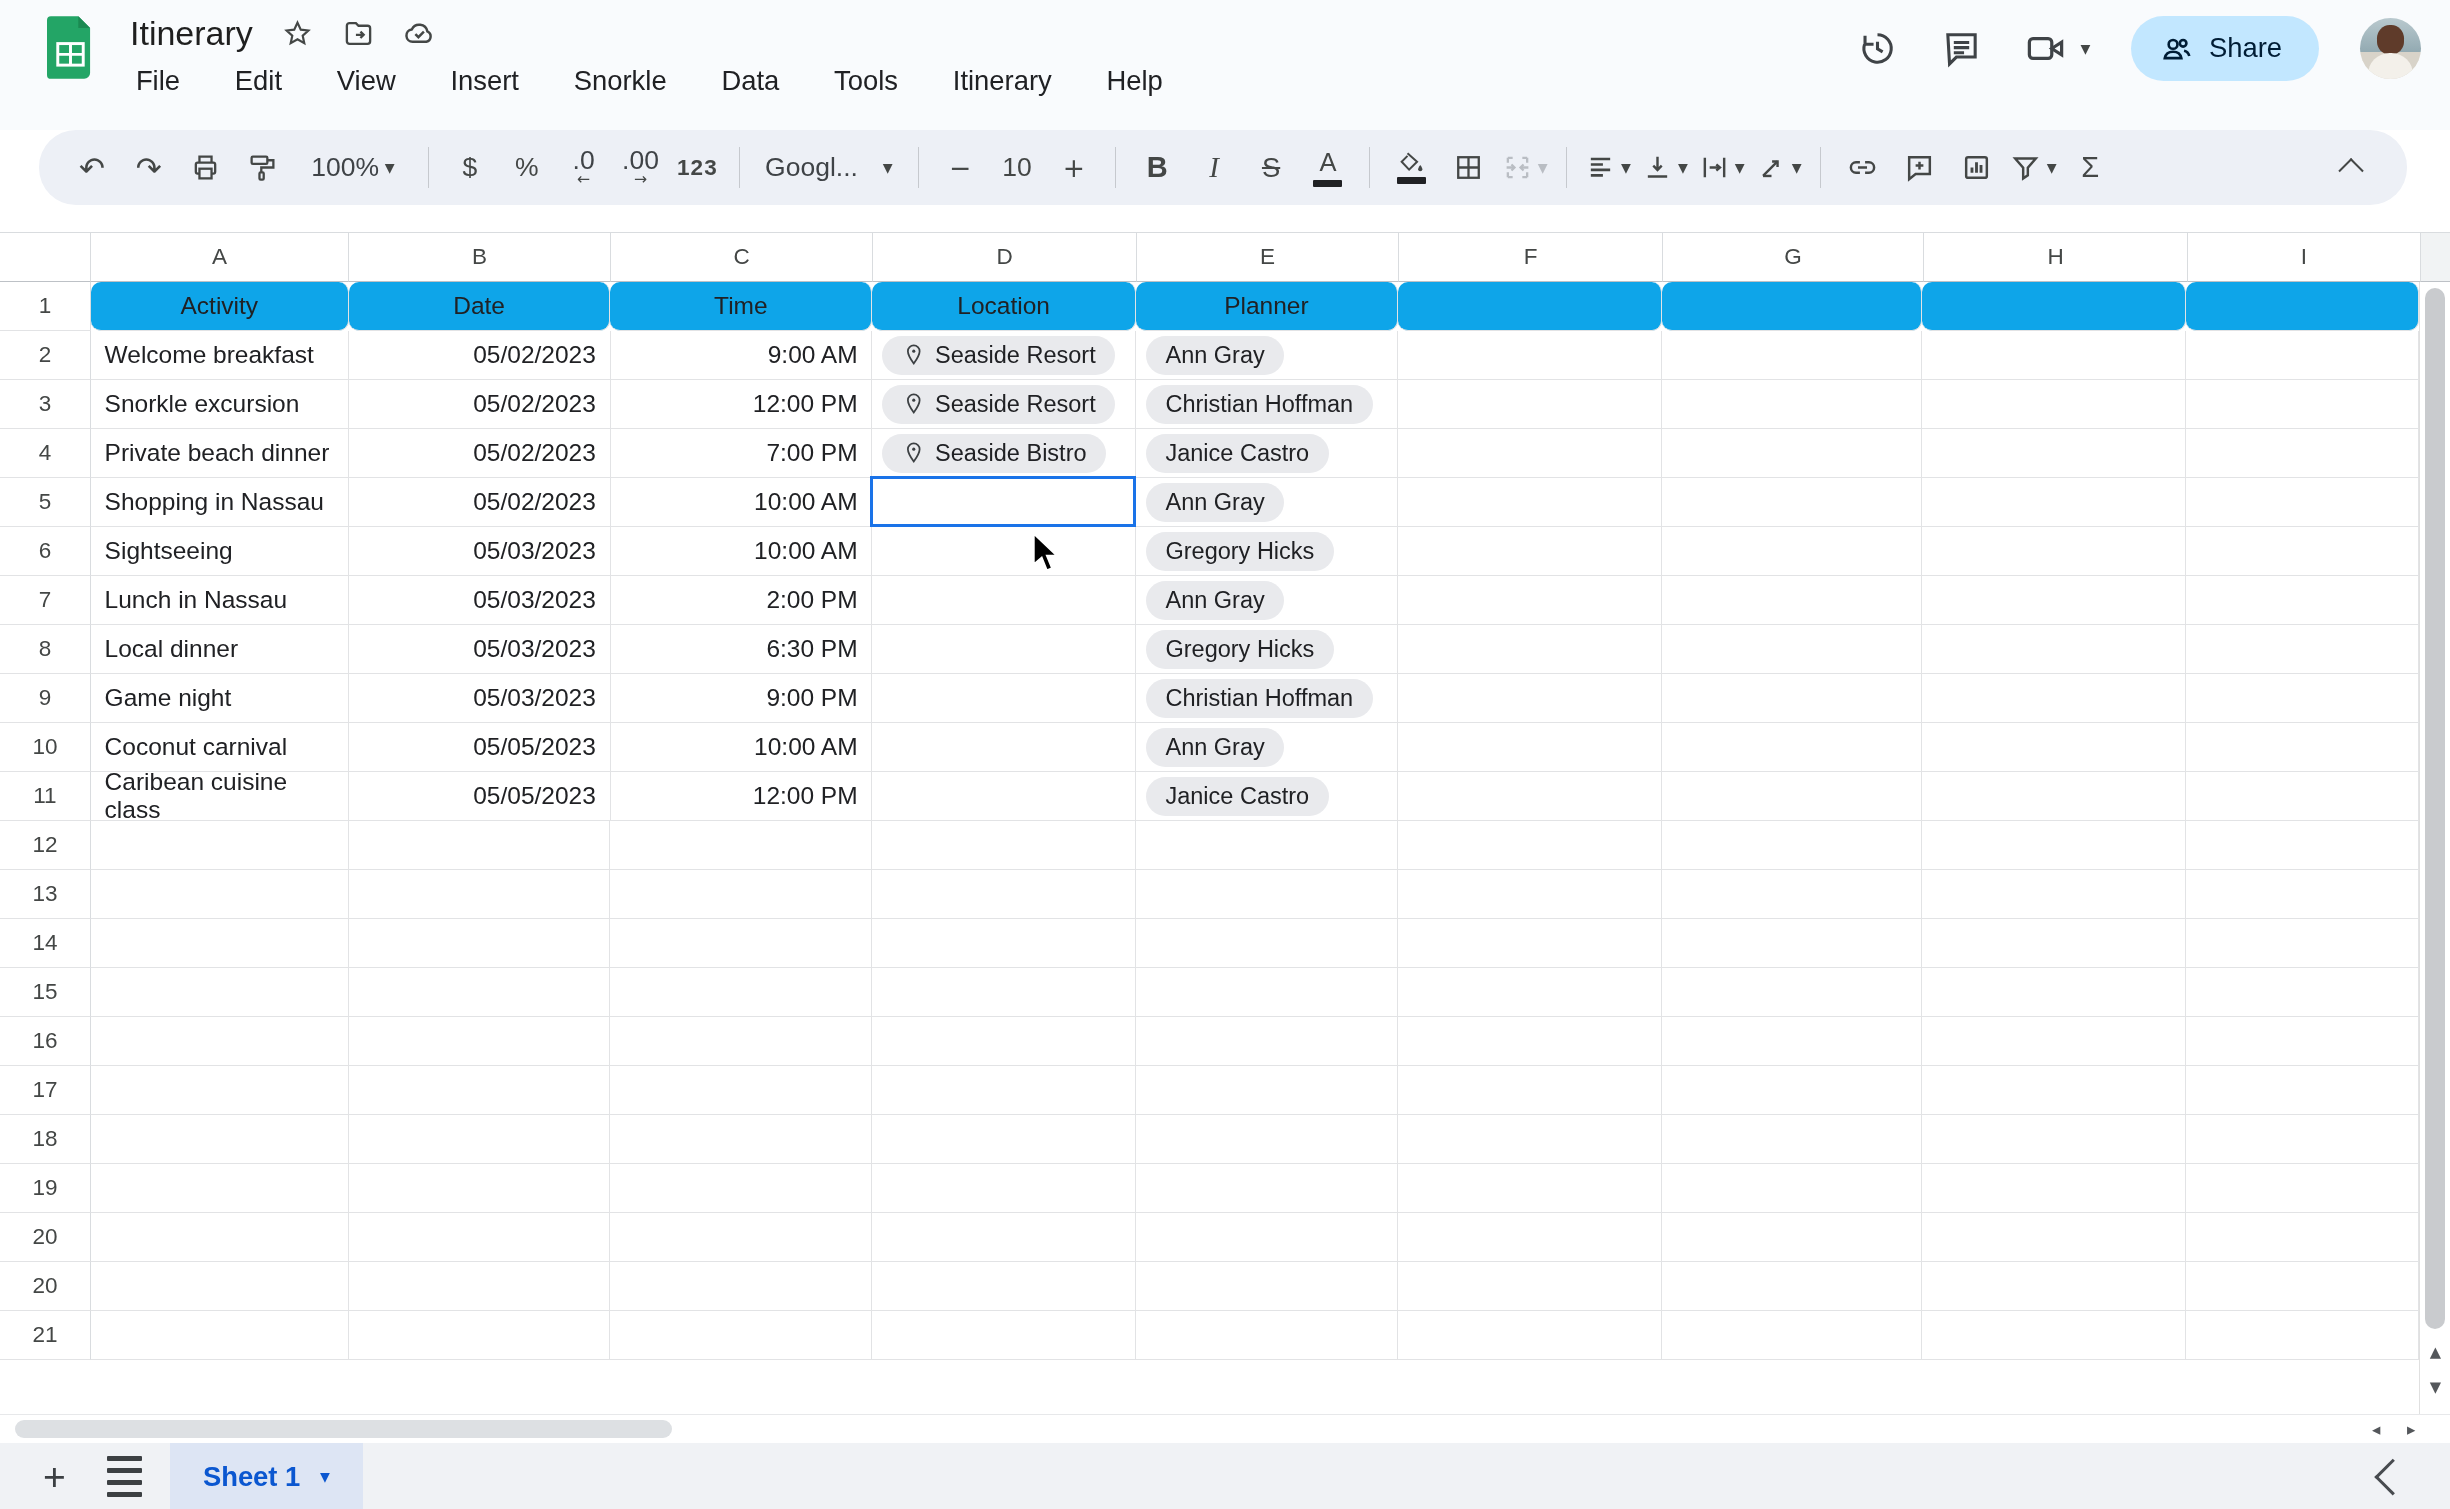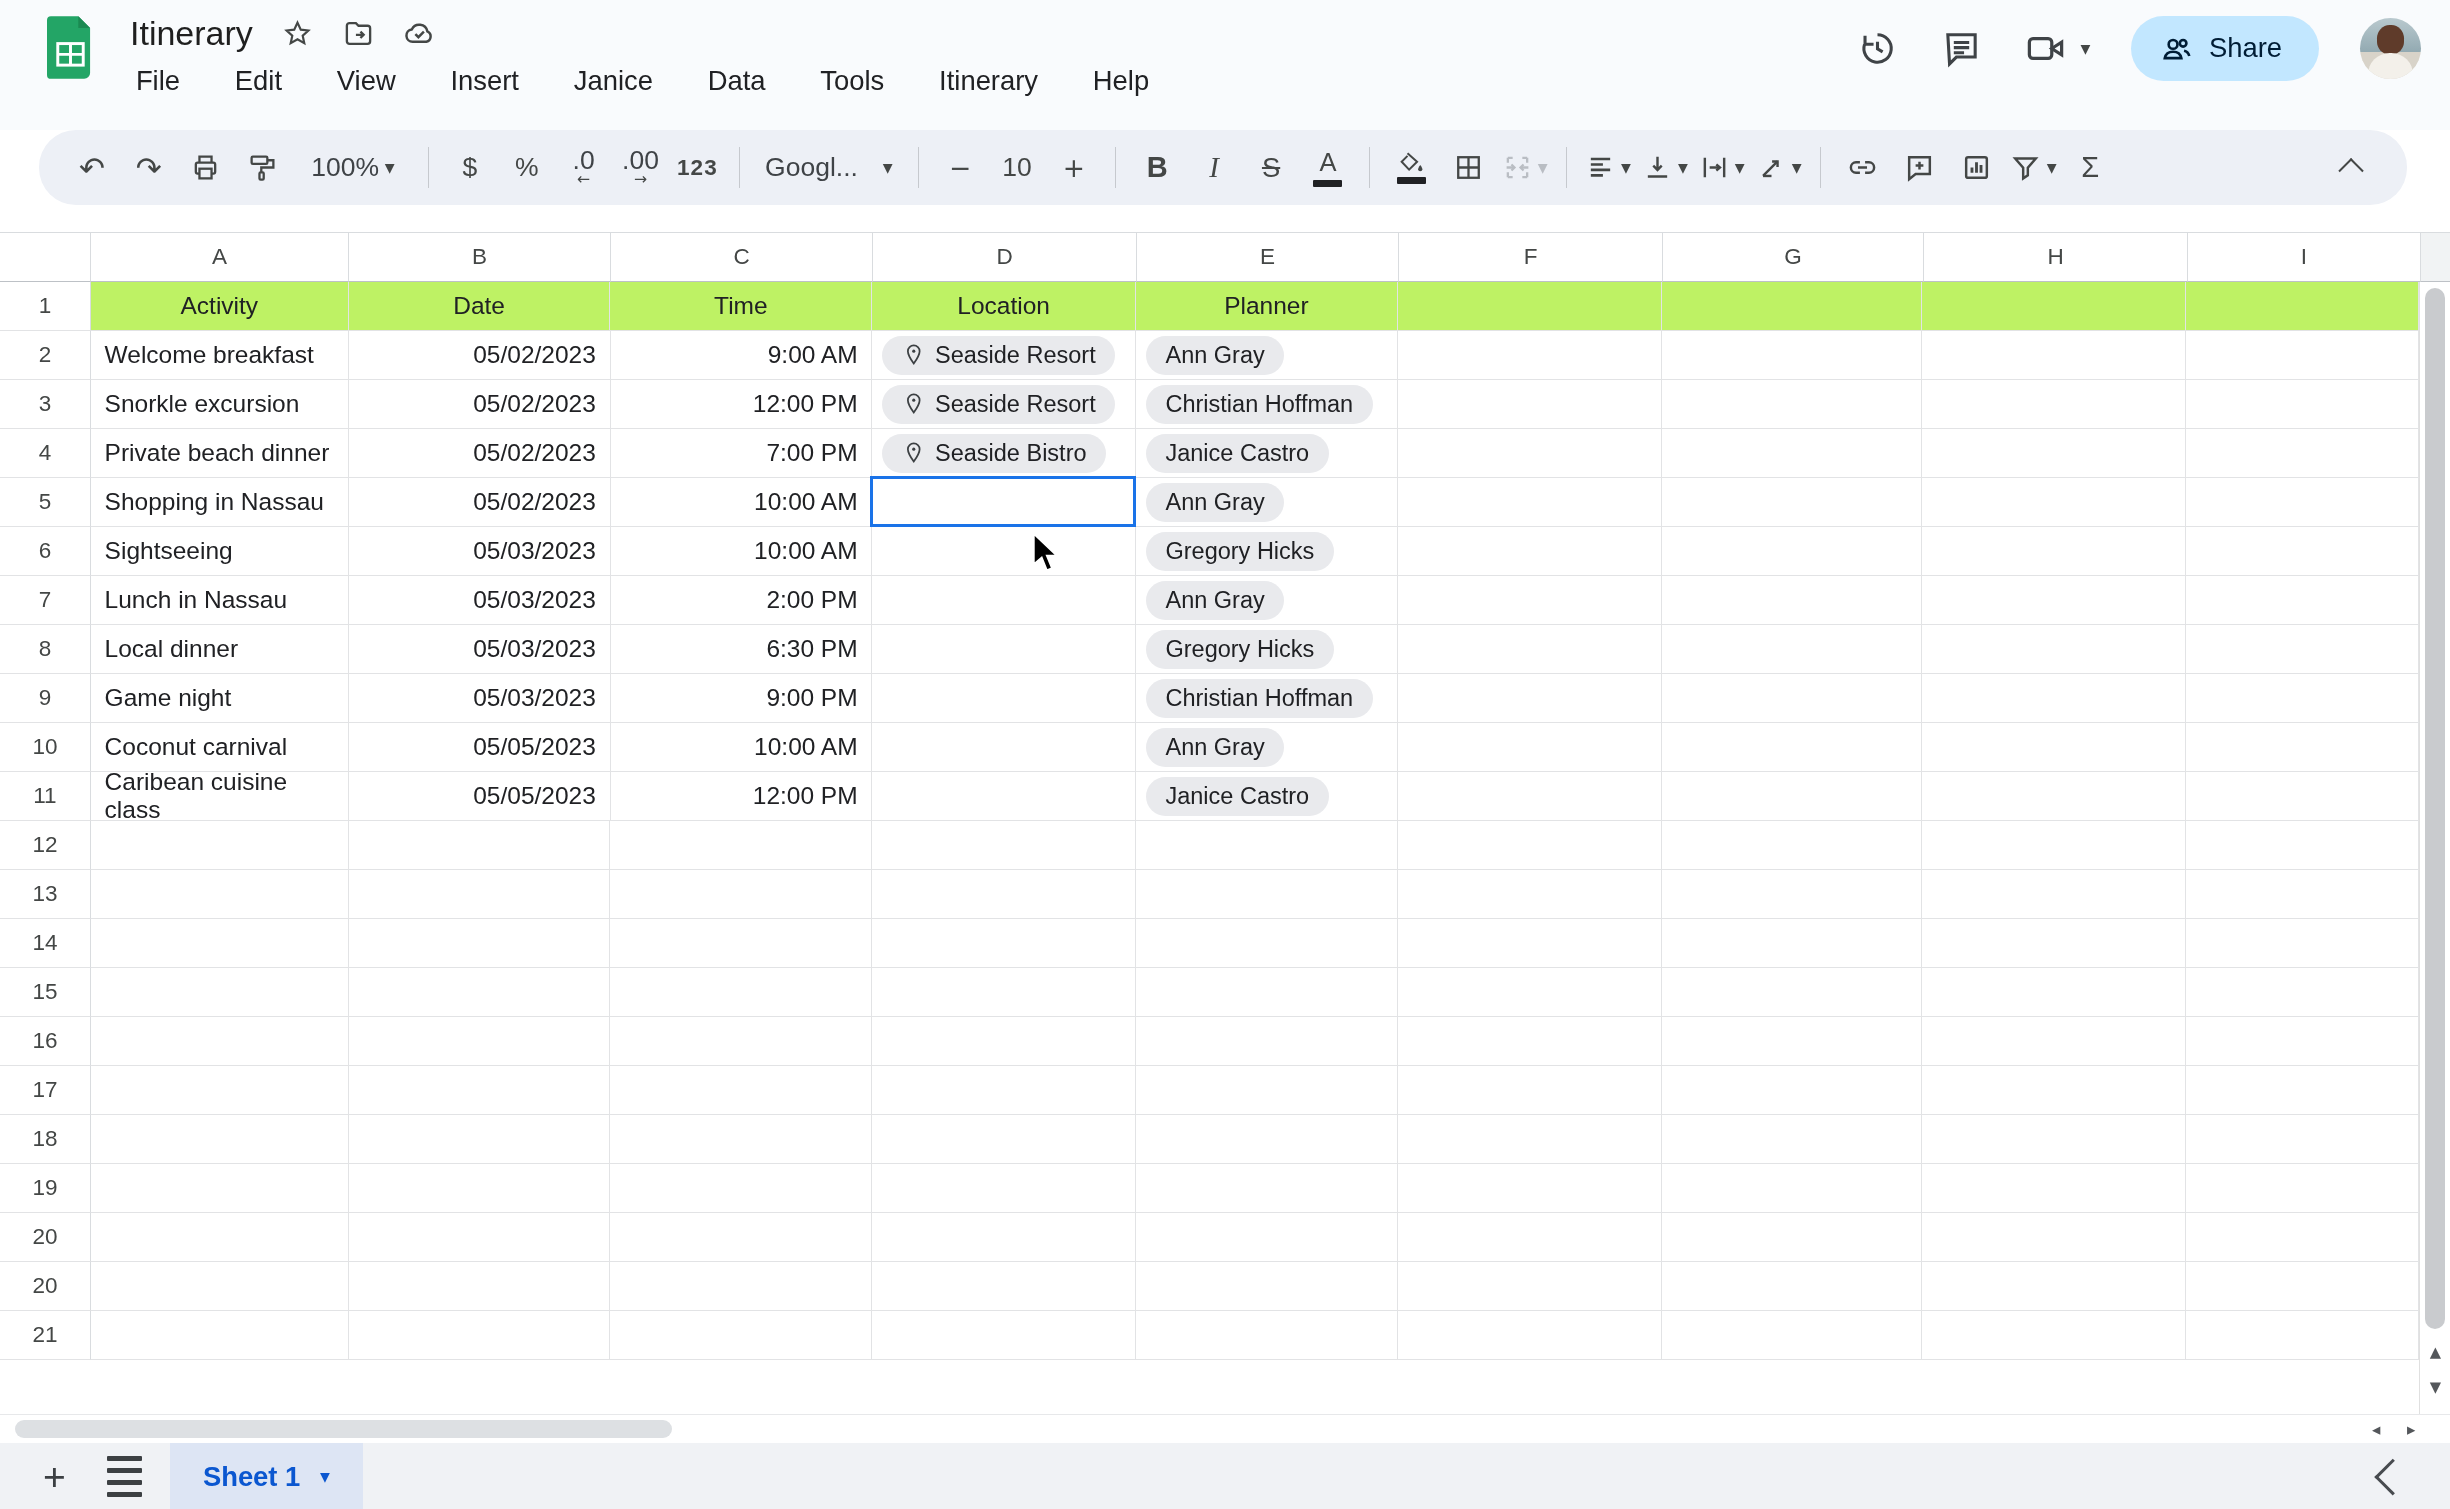--- a/index.html
+++ b/index.html
@@ -57,21 +57,21 @@
            align-items:center; justify-content:center; font-size:22.5px; color:#444746; background:#fff; }
   #corner-box { width:91px; border-right:1px solid #d9dcdf; border-bottom:1px solid #bdc1c6; background:#fff; }
   #colh-end { flex:1; background:#f1f3f4; border-bottom:1px solid #bdc1c6; }
 
   #grid-body { position:absolute; left:0; top:50px; width:2419px; height:1127px; overflow:hidden; }
   .grid-row { display:flex; height:49px; }
   .rownum { width:91px; display:flex; align-items:center; justify-content:center; font-size:22.5px;
             color:#444746; border-right:1px solid #d9dcdf; border-bottom:1px solid #e2e3e5; background:#fff; }
   .cell { border-right:1px solid #e2e3e5; border-bottom:1px solid #e2e3e5; display:flex;
           align-items:center; font-size:24.5px; color:#202124; background:#fff; position:relative; }
-  .cell.hdr { background:#bef264; justify-content:center; }
+  .cell.hdr { background:#0ea5e9; justify-content:center;border-radius:10px; }
   .cell.al { padding-left:13.7px; }
   .cell.ar { justify-content:flex-end; padding-right:13.7px; }
   .cell.sel::after { content:""; position:absolute; inset:-2px -1px -1px -2px; border:3.9px solid #1a73e8;
                      pointer-events:none; }
   .chip { display:inline-flex; align-items:center; gap:9.8px; height:39px; padding:0 19.6px;
           margin-left:9.8px; background:#e9eaed; border-radius:20.6px; font-size:23.5px; color:#202124;
           white-space:nowrap; }
   .chip svg { flex:0 0 auto; }
 
   
@@ -133,21 +133,21 @@
             <path d="M7 18a4.5 4.5 0 0 1-.6-8.96 6 6 0 0 1 11.3 1.4A4 4 0 0 1 17 18z"></path>
             <path d="M9 12.5l2.2 2.2 4-4"></path>
           </svg>
         </span>
       </div>
       <div id="menu-bar">
           <span class="menu-item">File</span>
           <span class="menu-item">Edit</span>
           <span class="menu-item">View</span>
           <span class="menu-item">Insert</span>
-          <span class="menu-item">Janice</span>
+          <span class="menu-item">Snorkle</span>
           <span class="menu-item">Data</span>
           <span class="menu-item">Tools</span>
           <span class="menu-item">Itinerary</span>
           <span class="menu-item">Help</span>
         </div>
     </div>
     <div id="topbar-right">
       <span class="top-ic">
         <svg width="41" height="41" viewBox="0 0 24 24" fill="none" stroke="#3f4347" stroke-width="1.8">
           <path d="M12 4a8 8 0 1 1-7.6 5.6"></path>

